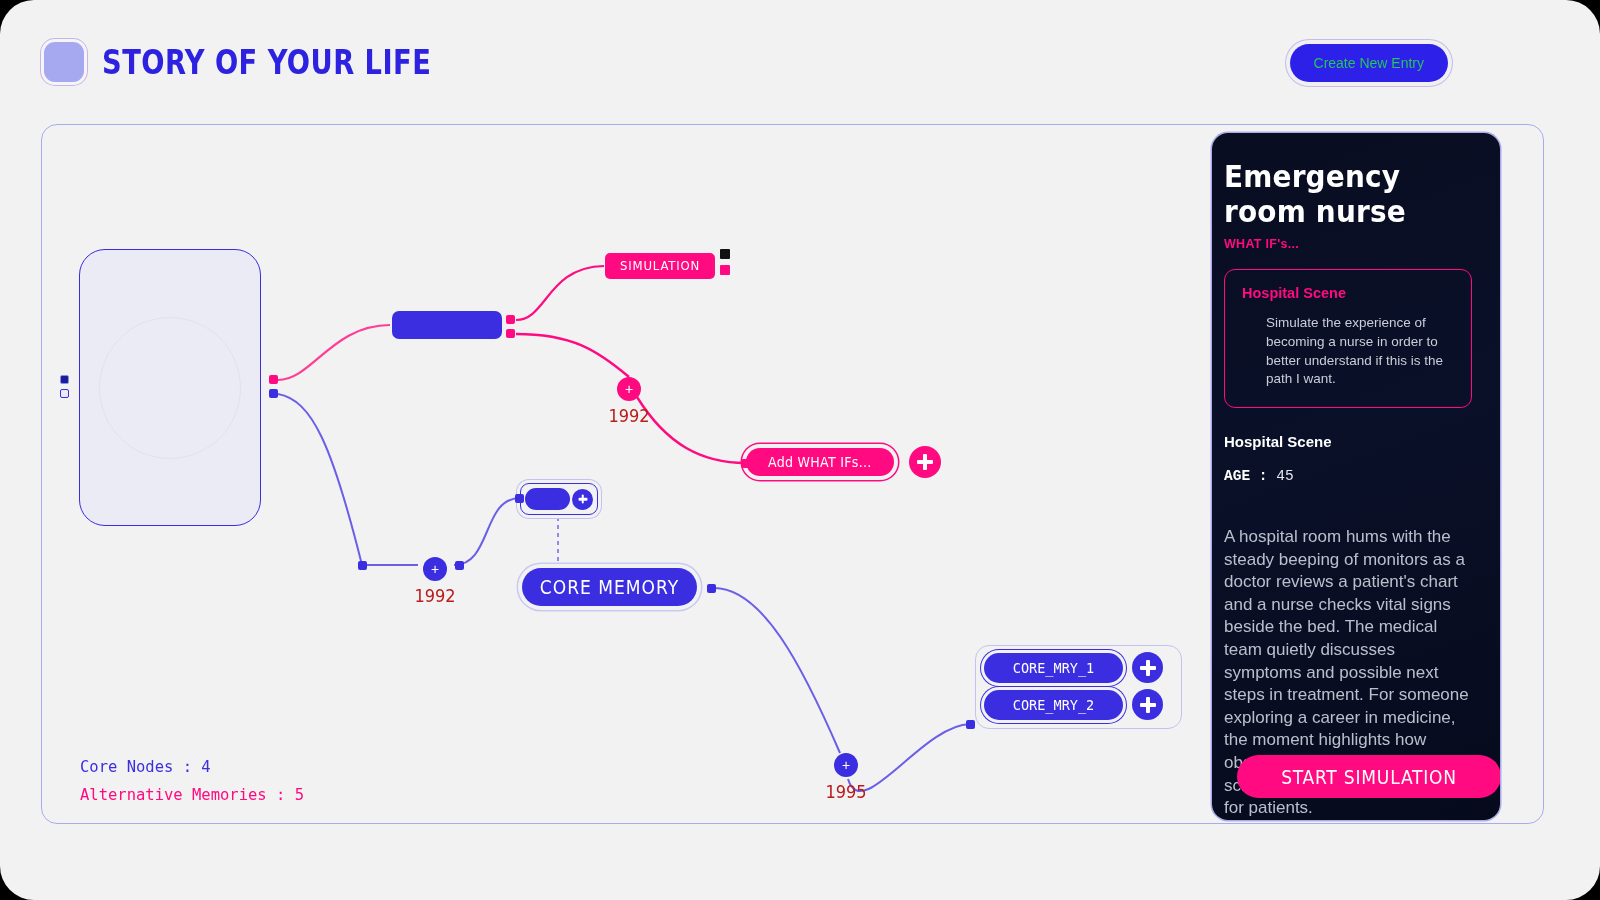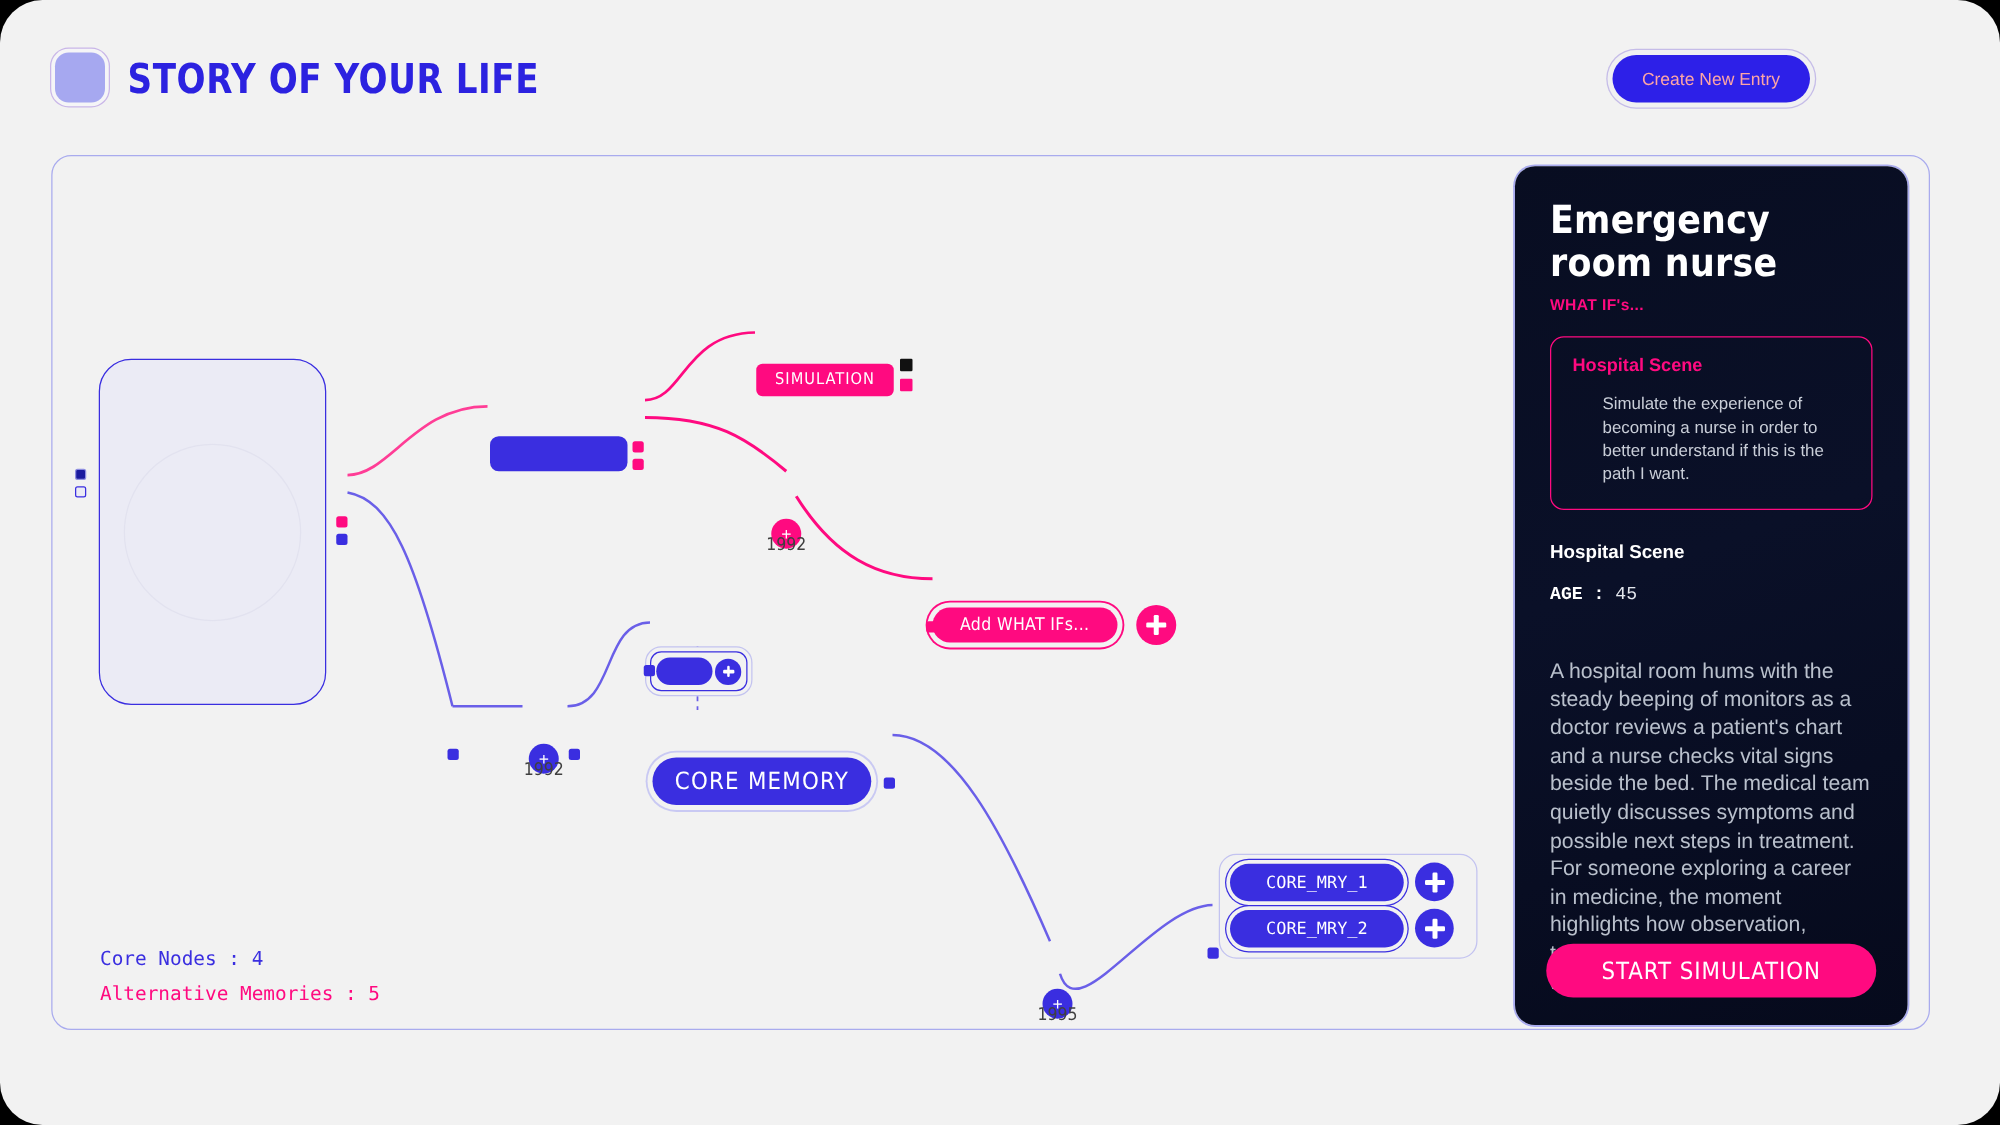--- a/index.html
+++ b/index.html
@@ -28,40 +28,40 @@
     box-shadow: 0 0 0 3px #f5f5f7, 0 0 0 4px #c9b6e8;
   }
   #brand-title {
     font-family: "DejaVu Sans Condensed", "Liberation Sans Narrow", "Liberation Sans", sans-serif;
     font-weight: 700; font-size: 33px; letter-spacing: 0.5px;
     color: #2c22e0; white-space: nowrap;
     transform: scaleX(0.92); transform-origin: left center;
   }
   #create-entry-btn {
     position: absolute; right: 44px; top: 44px;
-    background: #2d20e8; color: #fca5a5;
+    background: #2d20e8; color: #22c55e;
     border: none; border-radius: 22px;
     padding: 0 24px; height: 38px; line-height: 38px;
     font-family: "Liberation Sans", sans-serif; font-size: 14px;
     cursor: pointer;
     box-shadow: 0 0 0 4px #f0f0f2, 0 0 0 5px #c5bce8;
   }
 
   
   #canvas {
     position: absolute; left: 41px; top: 124px;
     width: 1503px; height: 700px;
     border: 1.5px solid #a9abee;
     border-radius: 16px;
     background: #f2f2f2;
     overflow: hidden;
   }
   #graph-svg { position: absolute; left: 0; top: 0; width: 1503px; height: 700px; }
 
-  .node { position: absolute; margin-top: 38px; }
+  .node { position: absolute; }
 
   
   #origin-node {
     left: 37px; top: 124px; width: 182px; height: 277px;
     border: 1.5px solid #3a2ee0; border-radius: 26px;
     background: #ebebf5;
   }
   #origin-circle {
     position: absolute; left: 50%; top: 50%;
     width: 142px; height: 142px; margin-left: -71px; margin-top: -71px;
@@ -96,21 +96,21 @@
   
   .junction {
     border-radius: 50%; color: #fff; text-align: center;
     font-size: 14px; line-height: 1; display: flex;
     align-items: center; justify-content: center; cursor: pointer;
   }
   .junction.pink { background: #ff0a80; }
   .junction.blue { background: #3a2ee0; }
   .year-label {
     position: absolute; font-family: "DejaVu Sans Condensed", "Liberation Sans Narrow", "Liberation Sans", sans-serif;
-    font-size: 14px; color: #404040; text-align: center; white-space: nowrap; margin-top: 23px;
+    font-size: 18px; color: #b91c1c; text-align: center; white-space: nowrap;
   }
 
   #junc-1992-pink { left: 575px; top: 252px; width: 24px; height: 24px; }
   #year-1992-pink { left: 560px; top: 280px; width: 54px; }
   #junc-1992-blue { left: 381px; top: 432px; width: 24px; height: 24px; }
   #year-1992-blue { left: 366px; top: 460px; width: 54px; }
   #junc-1996-blue { left: 792px; top: 628px; width: 24px; height: 24px; }
   #year-1996-blue { left: 777px; top: 656px; width: 54px; }
 
   .edge-dot { position: absolute; width: 9px; height: 9px; border-radius: 2px; }
@@ -185,24 +185,24 @@
   #mry-in-port { left: 924px; top: 595px; }
 
   
   #stats { position: absolute; left: 38px; top: 628px; font-family: "DejaVu Sans Mono", "Liberation Mono", monospace; font-size: 15.5px; line-height: 28px; }
   #stat-core { color: #3a2ee0; }
   #stat-alt  { color: #ff0a80; }
 
   
   #detail-panel {
     position: absolute; left: 1212px; top: 133px;
-    width: 314px; height: 687px;
+    width: 288px; height: 687px;
     border-radius: 16px;
     background: linear-gradient(160deg, #080d21 0%, #0a1028 45%, #060a1c 100%);
-    padding: 26px 28px 0 28px;
+    padding: 26px 28px 0 12px;
     color: #fff;
     box-shadow: 0 0 0 1.5px #a9abee;
     overflow: hidden;
   }
   #detail-title {
     font-family: "DejaVu Sans Condensed", "Liberation Sans Narrow", "Liberation Sans", sans-serif;
     font-size: 31px; font-weight: 700; line-height: 1.12; letter-spacing: 0.2px;
   }
   #whatifs-label {
     margin-top: 9px; color: #ff0a80; font-size: 12.5px; font-weight: 700; letter-spacing: 0.3px;

